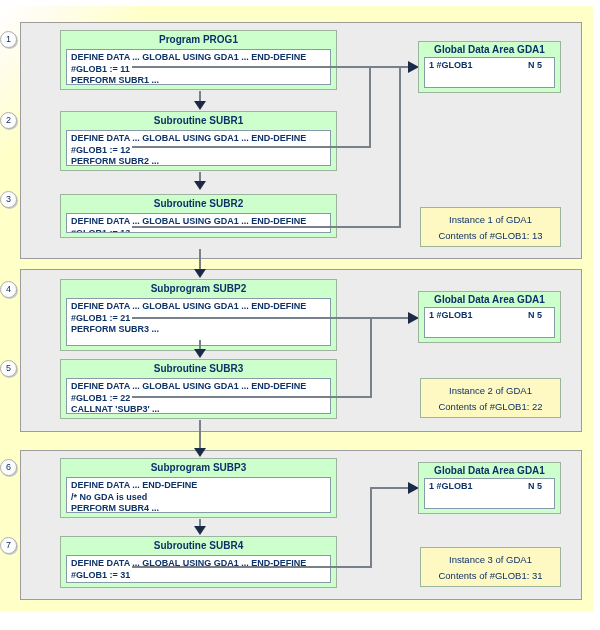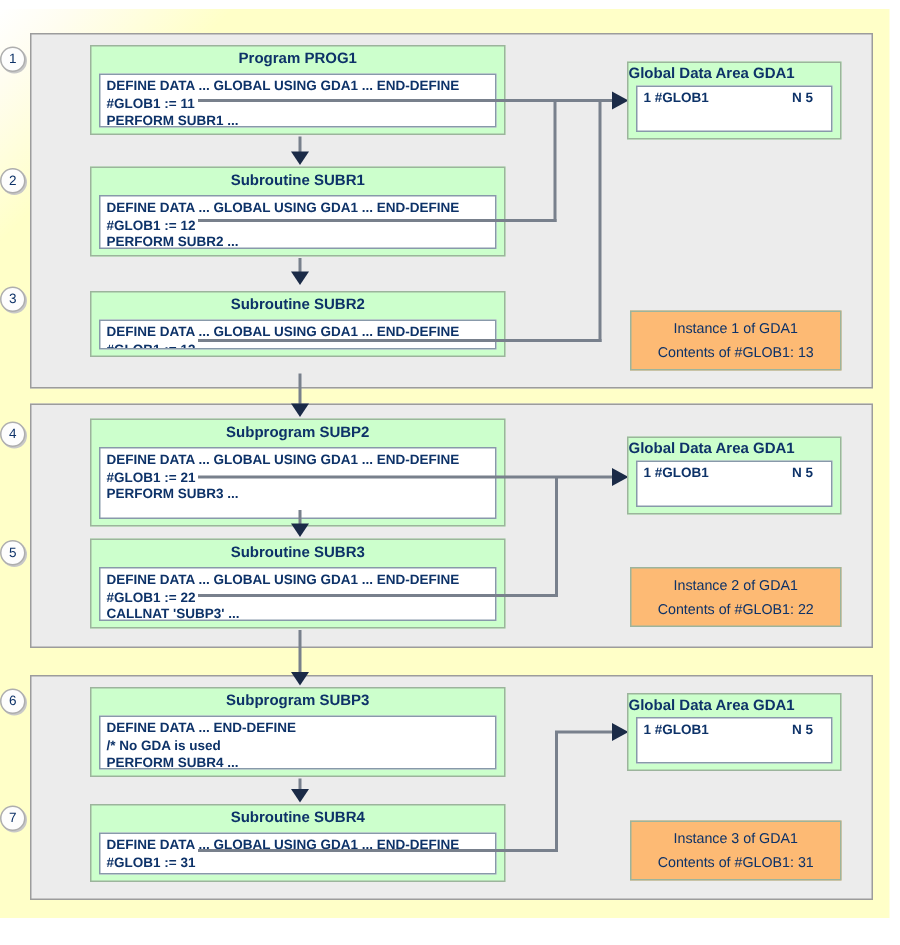--- a/index.html
+++ b/index.html
@@ -9,25 +9,25 @@
   .group{position:absolute;background:#ececec;border:1px solid #9c9c9c;}
   .circle{position:absolute;width:15px;height:15px;border-radius:50%;background:#fdfdfd;
           border:1px solid #aeaeae;box-shadow:1px 1px 0 #c8c8c8;color:#0d3268;
           font-size:9px;line-height:15px;text-align:center;}
   .pbox{position:absolute;left:60px;width:277px;background:#ccffcc;border:1px solid #9cb49c;box-sizing:border-box;}
   .ptitle{height:17px;line-height:17px;text-align:center;font-size:10px;font-weight:bold;color:#0d3268;white-space:nowrap;}
   .pcontent{position:absolute;left:5px;right:5px;top:18px;bottom:4px;background:#ffffff;border:1px solid #8899aa;
             padding:2px 0 0 4px;box-sizing:border-box;overflow:hidden;}
   .pline{font-size:9px;font-weight:bold;color:#0d3268;line-height:11.5px;white-space:nowrap;}
   .gbox{position:absolute;left:418px;width:143px;height:52px;background:#ccffcc;border:1px solid #9cb49c;box-sizing:border-box;}
-  .gtitle{height:15px;line-height:15px;text-align:left;font-size:10px;font-weight:bold;color:#0d3268;white-space:nowrap;}
+  .gtitle{height:15px;line-height:15px;text-align:center;font-size:10px;font-weight:bold;color:#0d3268;white-space:nowrap;}
   .gcontent{position:absolute;left:5px;right:5px;top:15px;bottom:4px;background:#ffffff;border:1px solid #8899aa;
             padding:2px 12px 0 4px;box-sizing:border-box;display:flex;justify-content:space-between;}
   .gfield{font-size:9px;font-weight:bold;color:#0d3268;white-space:nowrap;}
-  .ibox{position:absolute;left:420px;width:141px;height:40px;background:#fdba74;border:1px solid #9cb49c;
+  .ibox{position:absolute;left:420px;width:141px;height:40px;background:#fef9c3;border:1px solid #9cb49c;
         box-sizing:border-box;text-align:center;color:#0d3268;}
   .iline1{font-size:9.5px;margin-top:6px;white-space:nowrap;}
   .iline2{font-size:9.5px;margin-top:5px;white-space:nowrap;}
   .cline{position:absolute;background:#78808c;}
   .vline{position:absolute;background:#78808c;width:2px;left:199px;}
   .ahead-down{position:absolute;left:194px;width:0;height:0;
               border-left:6px solid transparent;border-right:6px solid transparent;border-top:9px solid #1b2b47;}
   .ahead-right{position:absolute;left:408px;width:0;height:0;
                border-top:6px solid transparent;border-bottom:6px solid transparent;border-left:11px solid #1b2b47;}
 </style>

